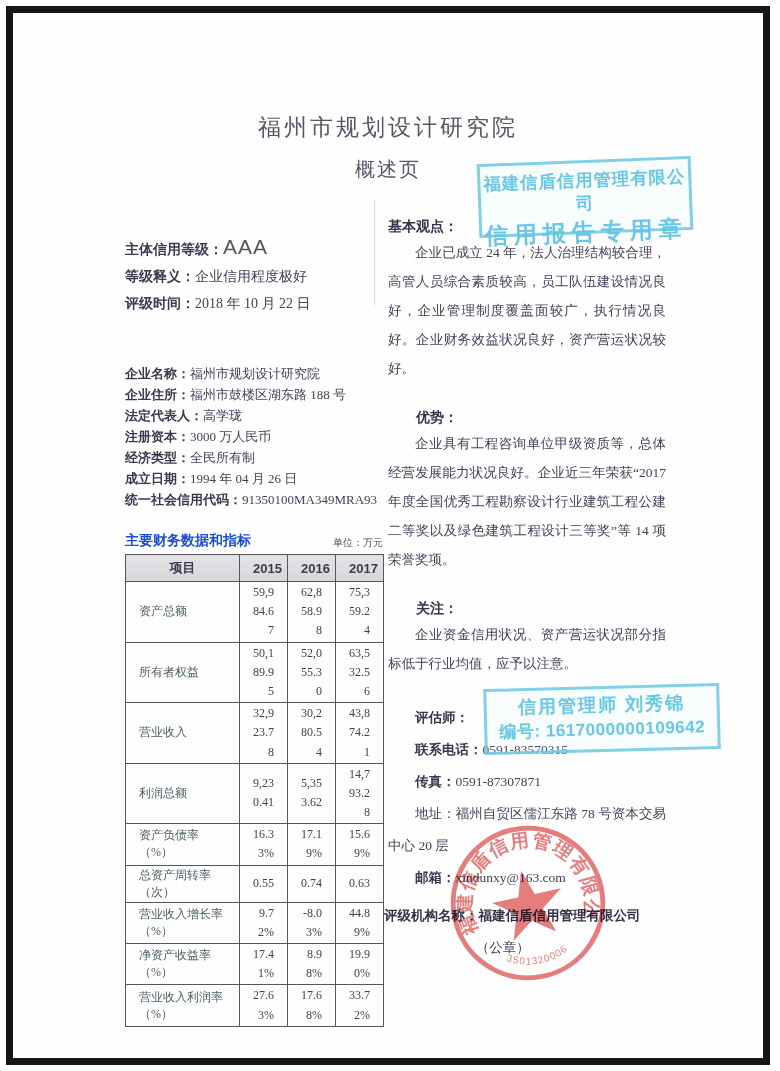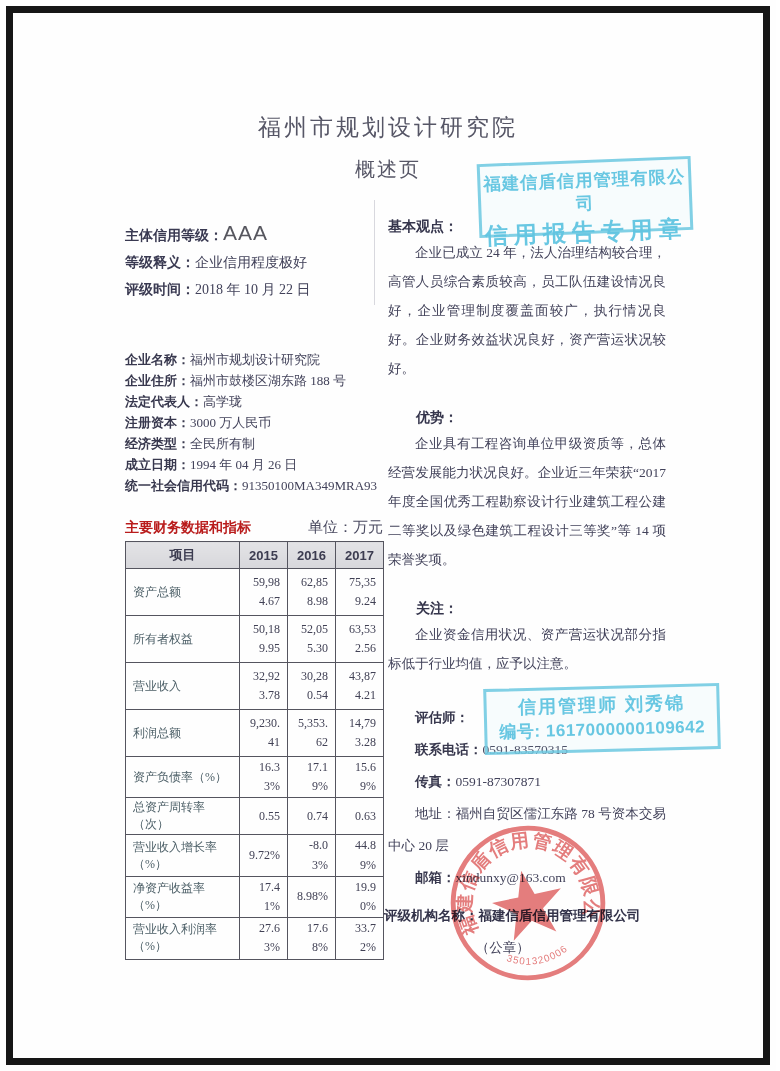--- a/index.html
+++ b/index.html
@@ -17,32 +17,32 @@
   .stamp-blue{position:absolute;border:3px solid rgba(108,200,224,.85);color:rgba(96,196,224,.95);
               text-align:center;font-family:"Liberation Sans",sans-serif;font-weight:bold;background:rgba(190,235,245,.10);}
   .stamp-report{left:478px;top:160px;width:208px;height:68px;transform:rotate(-2.2deg);}
   .stamp-report .l1{font-size:17px;letter-spacing:1px;margin-top:6px;transform:scaleX(1.02);}
   .stamp-report .l2{font-size:23px;letter-spacing:6px;margin-top:2px;}
   .stamp-assessor{left:484px;top:686px;width:230px;height:60px;transform:rotate(-1.5deg);}
   .stamp-assessor .l1{font-size:18px;letter-spacing:2px;margin-top:4px;}
   .stamp-assessor .l2{font-size:17px;letter-spacing:0.5px;margin-top:1px;}
 
   
-  .col-left{position:absolute;left:125px;top:220px;width:258px;}
+  .col-left{position:absolute;left:125px;top:234px;width:258px;}
   .rating-line{font-size:14px;line-height:26px;color:#42425a;}
   .rating-line .lab{font-family:"Liberation Sans",sans-serif;font-weight:bold;color:#3a3a52;}
   .grade{font-family:"Liberation Sans",sans-serif;font-size:21px;color:#56565e;letter-spacing:1px;}
   .company-block{margin-top:46px;}
   .company-line{font-size:13px;line-height:21px;color:#42425a;white-space:nowrap;}
   .company-line .lab{font-family:Liberation Serif, serif;font-weight:bold;color:#38384e;}
   .fin-head{margin-top:22px;display:flex;justify-content:space-between;align-items:flex-end;}
-  .fin-title{font-family:"Liberation Sans",sans-serif;font-weight:bold;font-size:14px;color:#b91c1c;}
-  .fin-unit{font-size:15px;color:#4a4a60;}
+  .fin-title{font-family:"Liberation Sans",sans-serif;font-weight:bold;font-size:14px;color:#1d4ed8;}
+  .fin-unit{font-size:10px;color:#4a4a60;}
   table.fin{border-collapse:collapse;margin-top:4px;width:258px;table-layout:fixed;}
-  table.fin td,table.fin th{border:1px solid #55555f;font-size:12px;padding:1px 7px;vertical-align:middle;}
+  table.fin td,table.fin th{border:1px solid #55555f;font-size:12px;padding:1px 13px;vertical-align:middle;}
   table.fin th{background:linear-gradient(180deg,#e3e3e6,#d7d7db);font-family:"Liberation Sans",sans-serif;
                font-weight:bold;color:#3c3c50;height:24px;font-size:13px;}
   table.fin col.c-lbl{width:114px;}
   table.fin col.c-y{width:48px;}
   td.lbl{color:#4b5e66;text-align:left;font-size:12px;}
   td.num{text-align:right;word-break:break-all;color:#414155;line-height:1.6;}
   tr.tall td{height:44px;}
   tr.short td{height:26px;}
 
   

